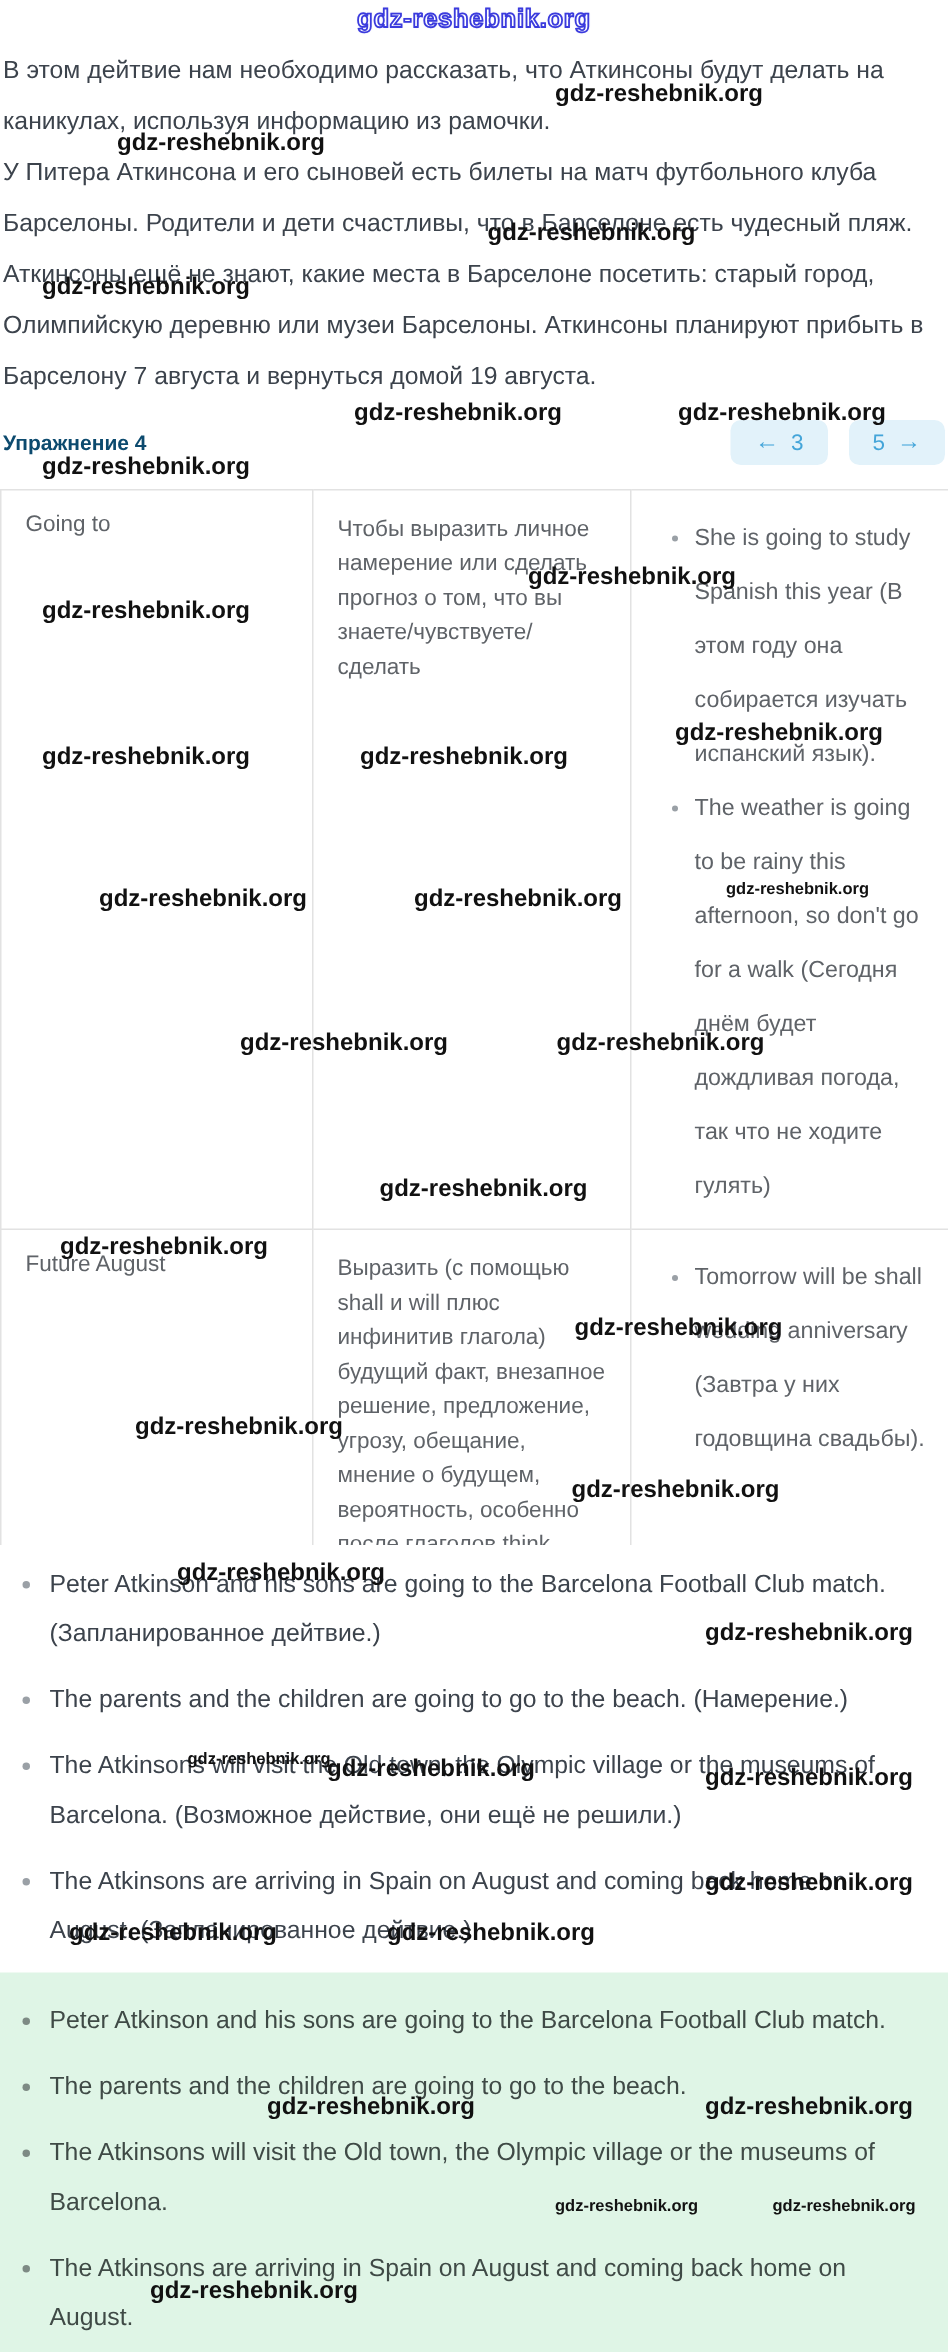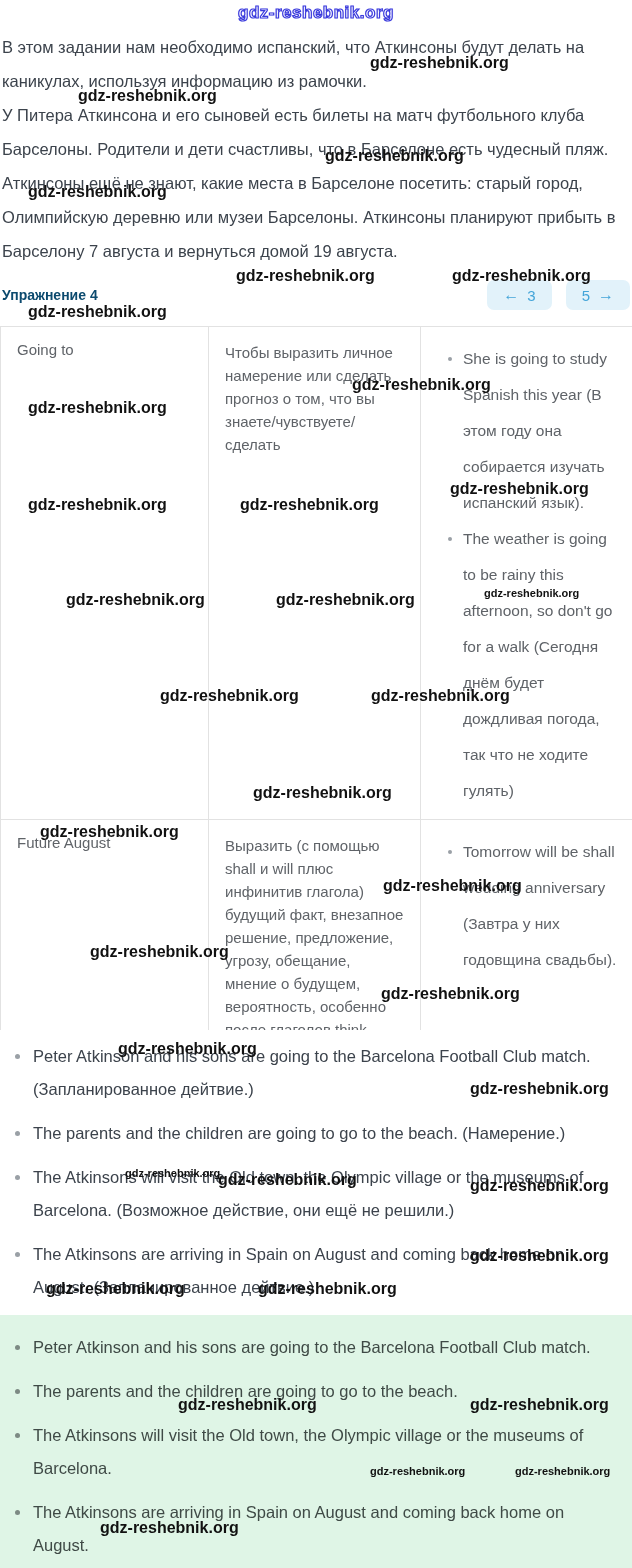--- a/index.html
+++ b/index.html
@@ -91,21 +91,21 @@
   .wm-small{font-size:11px;}
 </style>
 </head>
 <body>
 
 <div class="page">
 
   <div class="top-wm">gdz-reshebnik.org</div>
 
   <div class="intro">
-    <p>В этом задании нам необходимо испанский, что Аткинсоны будут делать на каникулах, используя информацию из рамочки.</p>
+    <p>В этом дейтвие нам необходимо рассказать, что Аткинсоны будут делать на каникулах, используя информацию из рамочки.</p>
     <p>У Питера Аткинсона и его сыновей есть билеты на матч футбольного клуба Барселоны. Родители и дети счастливы, что в Барселоне есть чудесный пляж. Аткинсоны ещё не знают, какие места в Барселоне посетить: старый город, Олимпийскую деревню или музеи Барселоны. Аткинсоны планируют прибыть в Барселону 7 августа и вернуться домой 19 августа.</p>
   </div>
 
   <div class="ex-header">
     <div class="ex-title">Упражнение 4</div>
     <div class="ex-nav">
       <button class="nav-btn">
         <span class="arrow">←</span>
         <span>3</span>
       </button>

